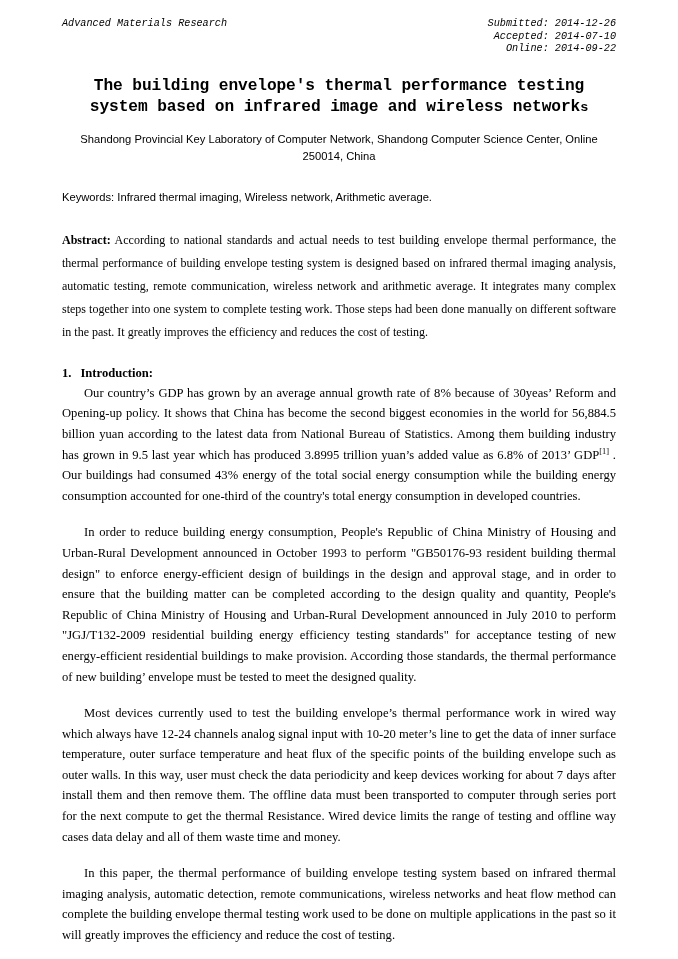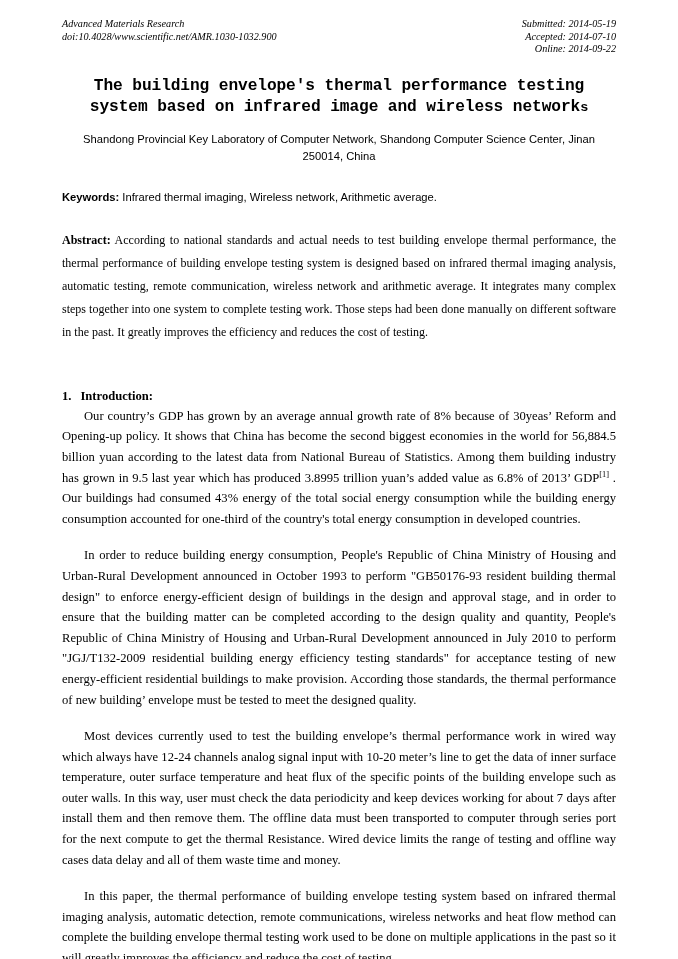--- a/index.html
+++ b/index.html
@@ -22,21 +22,21 @@
     padding: 18px 62px 0 62px;
     background: #ffffff;
     overflow: hidden;
   }
 
   
   .masthead {
     display: flex;
     justify-content: space-between;
     align-items: flex-start;
-    font-family: Liberation Serif, serif;
+    font-family: Liberation Mono, monospace;
     font-style: italic;
     font-size: 10.2px;
     line-height: 12.6px;
     margin-bottom: 20px;
   }
   .masthead-left { text-align: left; }
   .masthead-right { text-align: right; white-space: nowrap; }
   .masthead div { white-space: nowrap; }
 
   
@@ -71,39 +71,39 @@
     padding: 0 10px;
   }
 
   
   .keywords {
     font-family: "Liberation Sans", sans-serif;
     font-size: 11.2px;
     line-height: 16px;
     margin-top: 24px;
   }
-  .keywords .kw-label { font-weight: bold; }
+  .keywords .kw-label { font-weight: normal; }
 
   
   .abstract {
     font-family: "Liberation Serif", serif;
     font-size: 12px;
     line-height: 23px;
     text-align: justify;
     margin-top: 24px;
   }
   .abstract .ab-label { font-weight: bold; }
 
   
   .section-heading {
     font-family: "Liberation Serif", serif;
     font-weight: bold;
     font-size: 12.6px;
     line-height: 20px;
-    margin-top: 42px;
+    margin-top: 19px;
   }
   .section-heading .sec-num { margin-right: 9px; }
 
   
   .body-par {
     font-family: "Liberation Serif", serif;
     font-size: 12.6px;
     line-height: 20.6px;
     text-align: justify;
     text-indent: 22px;
@@ -117,33 +117,32 @@
   }
 </style>
 </head>
 <body>
 
 <div class="page">
 
   <div class="masthead">
     <div class="masthead-left">
       <div>Advanced Materials Research</div>
-      <div>doi:10.4028/www.scientific.net/AMR.1030-1032.900</div>
     </div>
     <div class="masthead-right">
-      <div>Submitted: 2014-05-19</div>
+      <div>Submitted: 2014-12-26</div>
       <div>Accepted: 2014-07-10</div>
       <div>Online: 2014-09-22</div>
     </div>
   </div>
 
   <h1 class="title"><span>The building envelope's thermal performance testing system based on infrared image and wireless network</span><span class="tail-s">s</span></h1>
 
 
-  <div class="affiliation">Shandong Provincial Key Laboratory of Computer Network, Shandong Computer Science Center, Jinan 250014, China</div>
+  <div class="affiliation">Shandong Provincial Key Laboratory of Computer Network, Shandong Computer Science Center, Online 250014, China</div>
 
   <div class="keywords"><span class="kw-label">Keywords:</span><span> Infrared thermal imaging, Wireless network, Arithmetic average.</span></div>
 
   <div class="abstract"><span class="ab-label">Abstract:</span><span> According to national standards and actual needs to test building envelope thermal performance, the thermal performance of building envelope testing system is designed based on infrared thermal imaging analysis, automatic testing, remote communication, wireless network and arithmetic average. It integrates many complex steps together into one system to complete testing work. Those steps had been done manually on different software in the past.   It greatly improves the efficiency and reduces the cost of testing.</span></div>
 
   <div class="section-heading"><span class="sec-num">1.</span><span>Introduction:</span></div>
 
   <p class="body-par"><span>Our country’s GDP has grown by an average annual growth rate of 8% because of 30yeas’ Reform and Opening-up policy. It shows that China has become the second biggest economies in the world for 56,884.5 billion yuan according to the latest data from National Bureau of Statistics. Among them building industry has grown in 9.5 last year which has produced   3.8995 trillion yuan’s added value as 6.8% of 2013’ GDP</span><sup>[1]</sup><span> . Our buildings had consumed 43% energy of the total social energy consumption while the building energy consumption accounted for one-third of the country's total energy consumption in developed countries.</span></p>
 
   <p class="body-par"> In order to reduce building energy consumption, People's Republic of China Ministry of Housing and Urban-Rural Development announced in October 1993 to perform "GB50176-93 resident building thermal design" to enforce energy-efficient design of buildings in the design and approval stage, and in order to ensure that the building matter can be completed according to the design quality and quantity, People's Republic of China Ministry of Housing and Urban-Rural Development announced in July 2010 to perform "JGJ/T132-2009 residential building energy efficiency testing standards" for acceptance testing of new energy-efficient residential buildings to make provision. According those standards, the thermal performance of new building’ envelope must be tested to meet the designed quality.</p>

